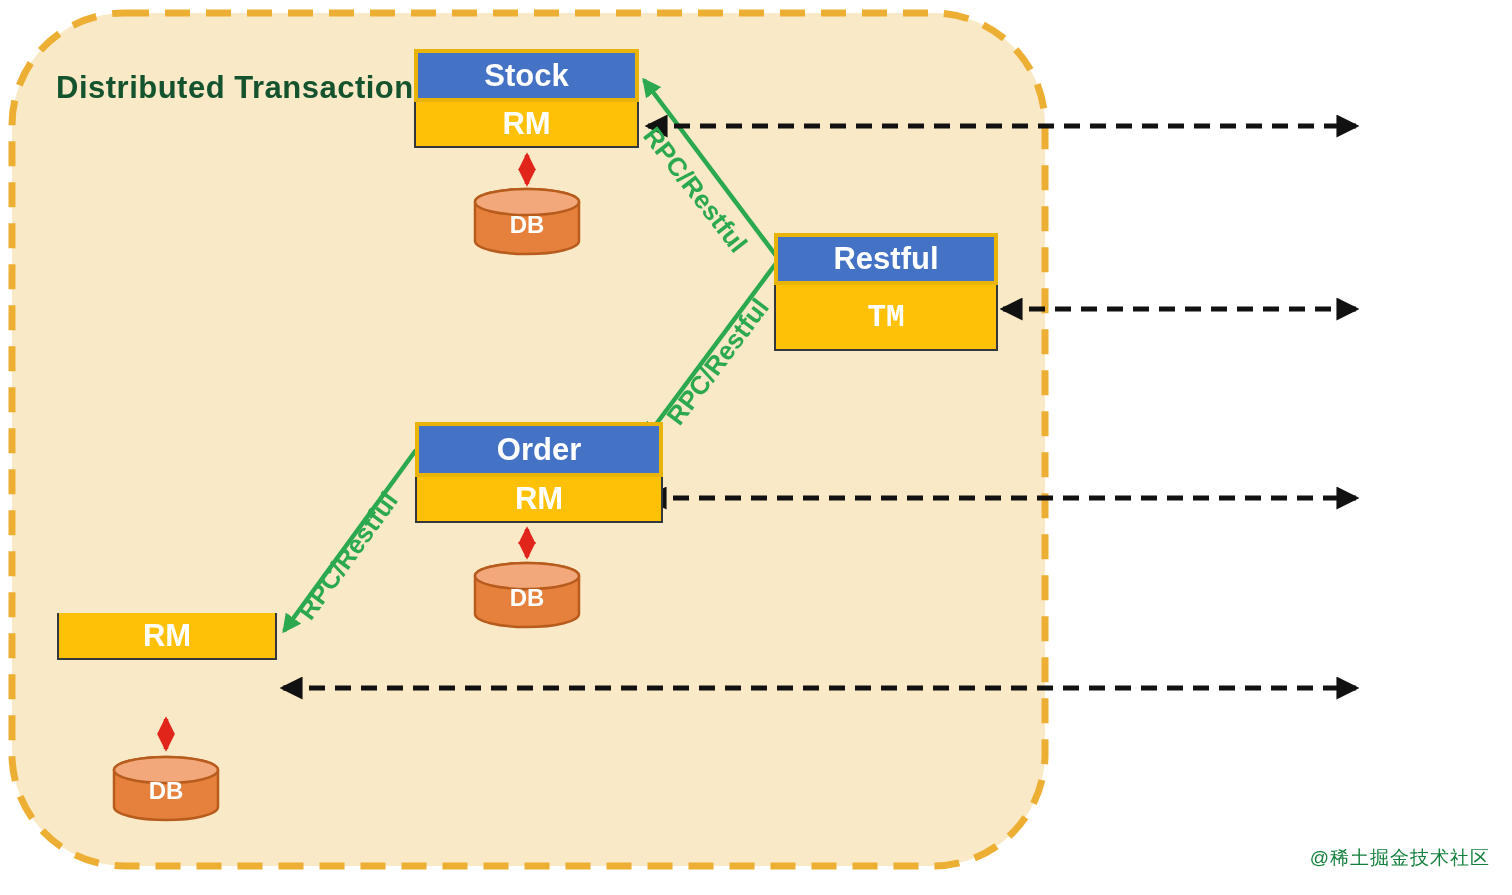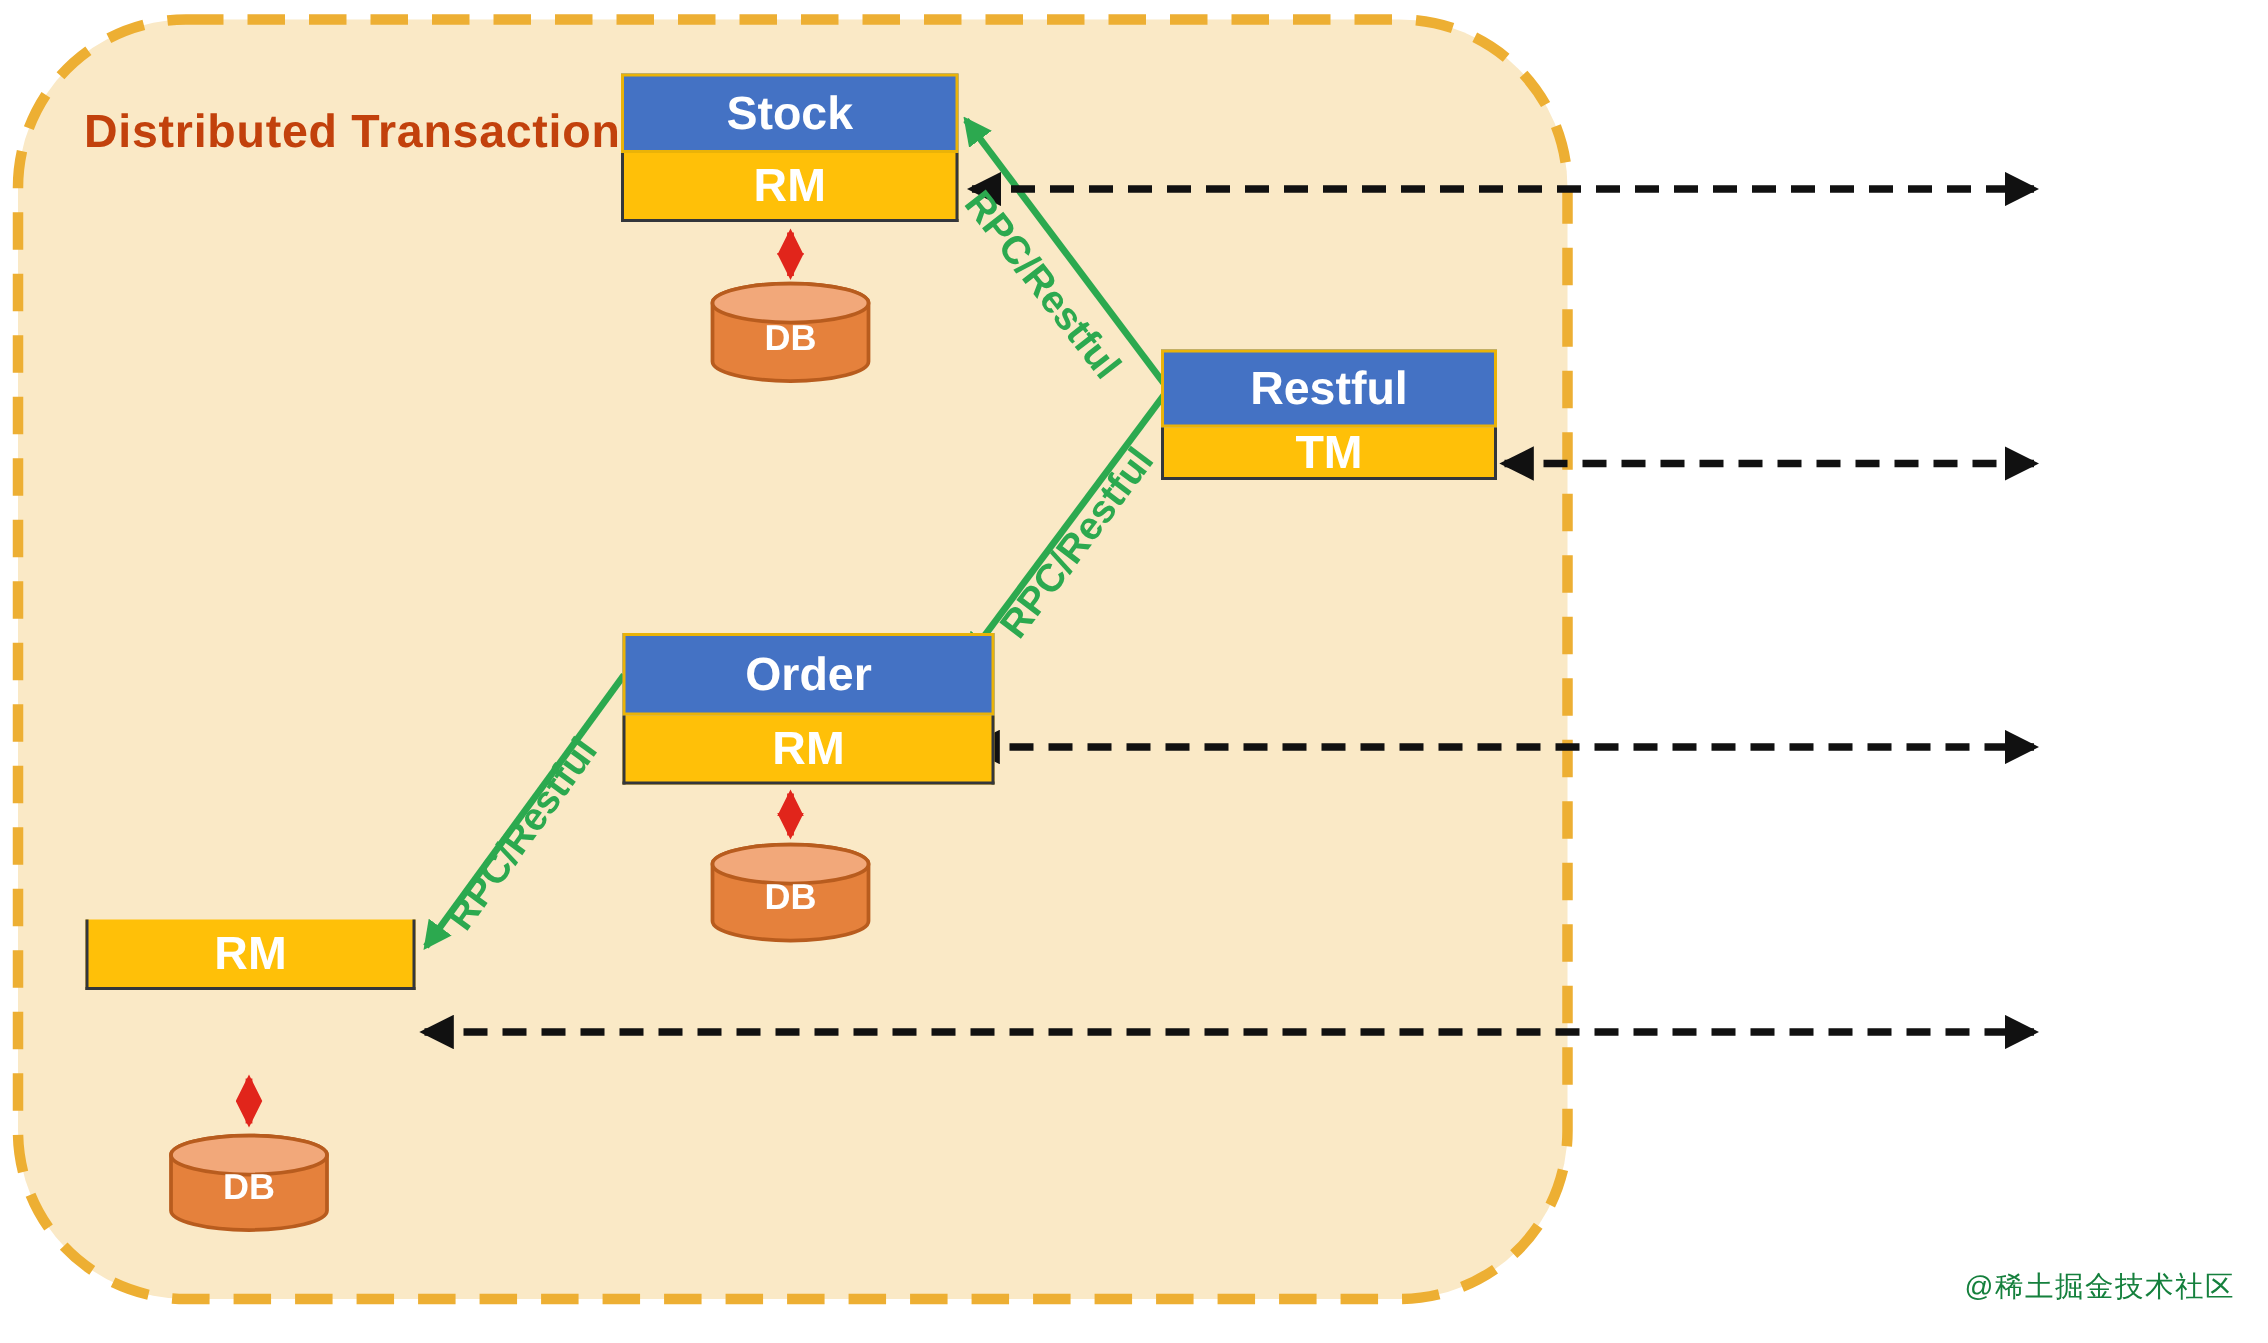--- a/index.html
+++ b/index.html
@@ -6,27 +6,27 @@
   html,body { background:#ffffff; }
   .canvas {
     position:relative; width:1512px; height:895px;
     background:#ffffff; overflow:hidden;
     font-family:"Liberation Sans", sans-serif;
   }
   .layer { position:absolute; left:0; top:0; }
 
   .dt-title {
     position:absolute; left:56px; top:70px;
-    font-size:31px; font-weight:bold; color:#c2410c; letter-spacing:0.5px;
+    font-size:31px; font-weight:bold; color:#14532d; letter-spacing:0.5px;
     white-space:nowrap;
   }
 
   .svc { position:absolute; }
   .svc-name {
-    width:100%; background:#4472C4; border:2px solid #eab308;
+    width:100%; background:#4472C4; border:4px solid #eab308;
     color:#ffffff; font-size:31px; font-weight:bold; text-align:center;
     display:flex; align-items:center; justify-content:center;
   }
   .svc-role {
     width:100%; background:#FFC008; border:2px solid #33363b; border-top:none;
     color:#ffffff; font-size:31px; font-weight:bold; text-align:left;
     display:flex; align-items:center; justify-content:center;
   }
 
   .tc-box {
@@ -105,21 +105,21 @@
 
   <div class="dt-title">Distributed Transaction</div>
 
   <div class="svc" style="left:414px; top:49px; width:225px;">
     <div class="svc-name" style="height:53px;">Stock</div>
     <div class="svc-role" style="height:46px;">RM</div>
   </div>
 
   <div class="svc" style="left:774px; top:233px; width:224px;">
     <div class="svc-name" style="height:52px;">Restful</div>
-    <div class="svc-role" style="height:35px;">TM</div>
+    <div class="svc-role" style="height:66px;font-family:Liberation Mono, monospace;">TM</div>
   </div>
 
   <div class="svc" style="left:415px; top:422px; width:248px;">
     <div class="svc-name" style="height:55px;">Order</div>
     <div class="svc-role" style="height:46px;">RM</div>
   </div>
 
   <div class="svc" style="left:57px; top:613px; width:220px;">
     <div class="svc-role" style="height:47px;">RM</div>
   </div>

